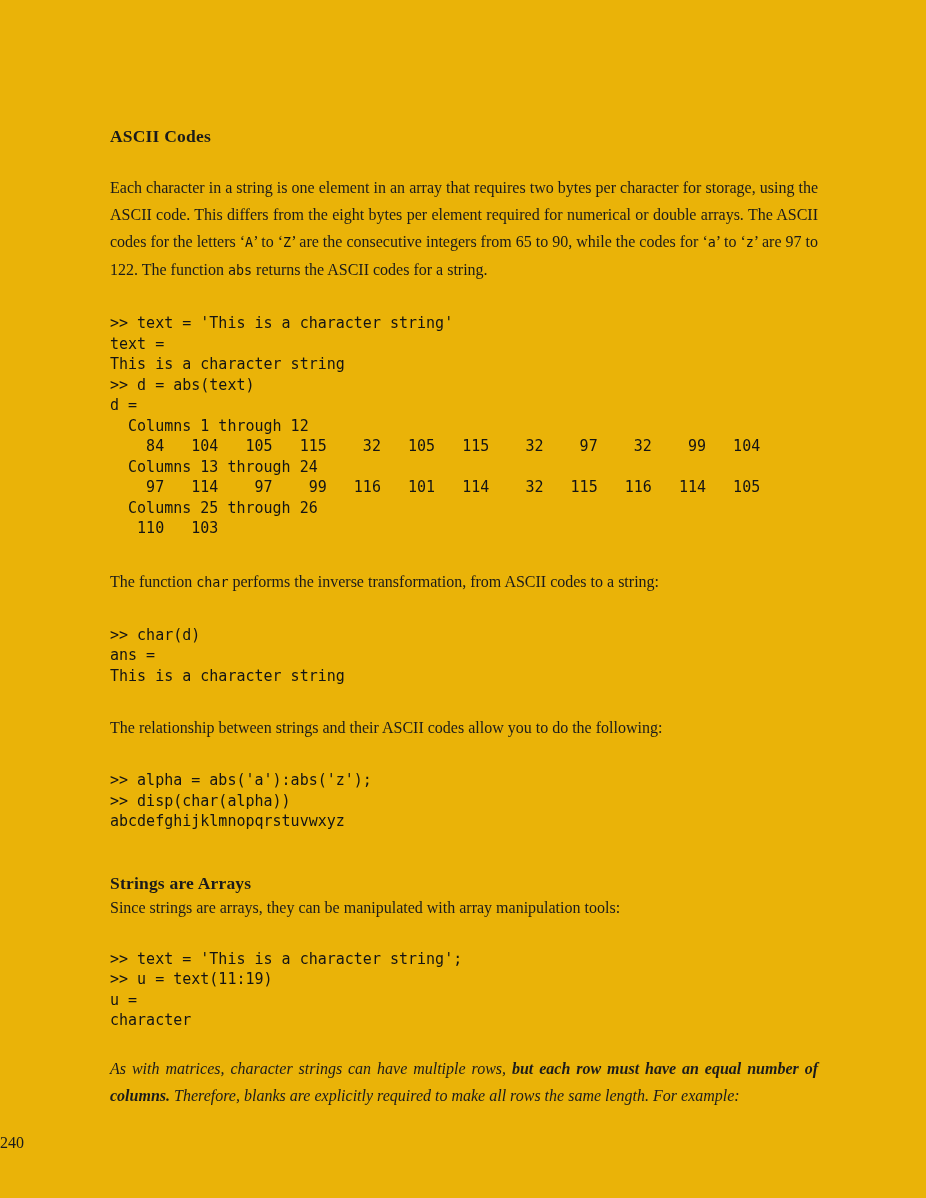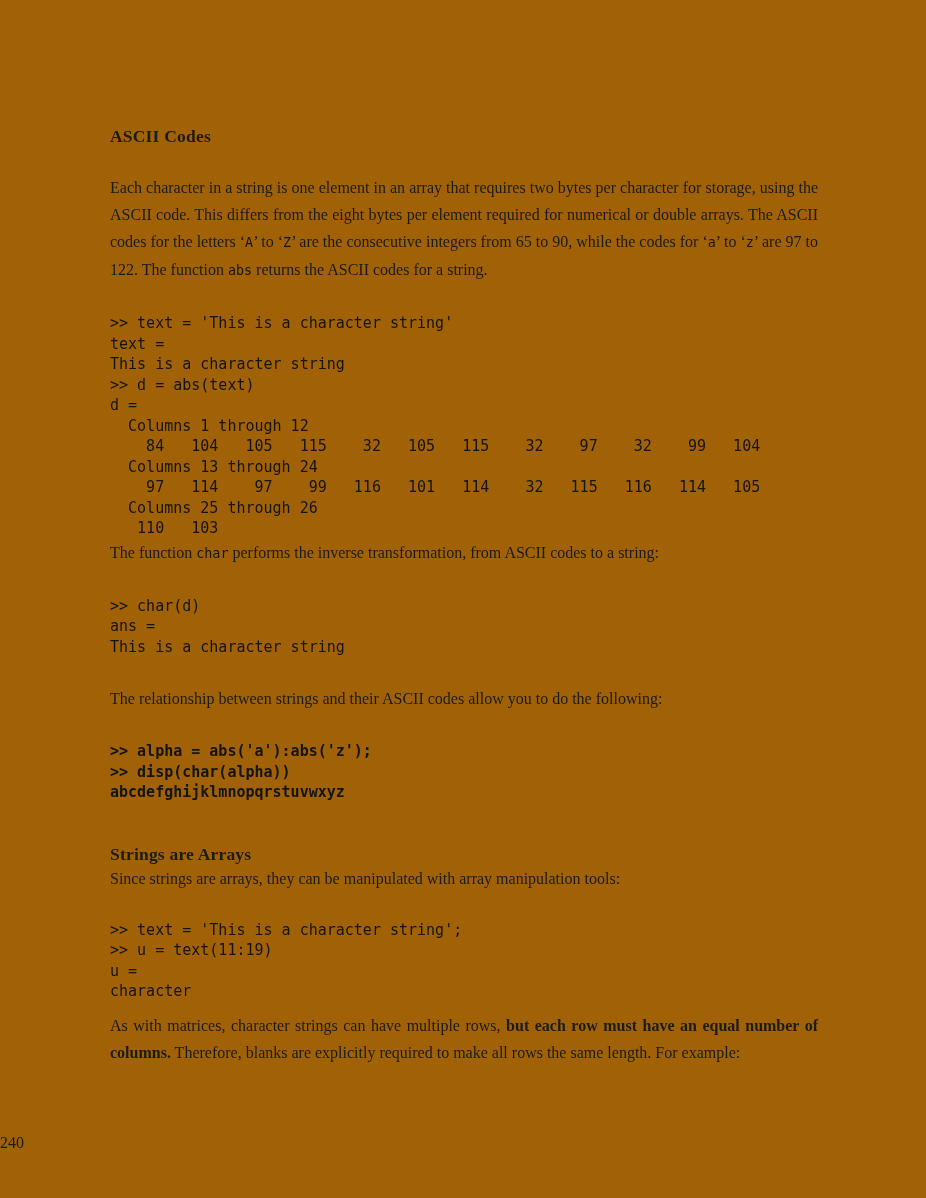--- a/index.html
+++ b/index.html
@@ -10,21 +10,21 @@
   body {
     width: 926px;
     height: 1198px;
     font-family: "Liberation Serif", serif;
     color: #1b1b1b;
   }
   .page {
     position: relative;
     width: 926px;
     height: 1198px;
-    background: #a16207;
+    background: #eab308;
     overflow: hidden;
   }
   .content {
     position: absolute;
     left: 110px;
     top: 0;
     width: 708px;
   }
   .sec-heading {
     font-size: 17.5px;
@@ -35,35 +35,35 @@
   }
   .heading-ascii   { margin-top: 125px; }
   .heading-strings { margin-top: 40px; }
   .body-para {
     font-size: 16px;
     line-height: 27px;
     text-align: justify;
     margin: 0;
   }
   .para-intro        { margin-top: 27px; }
-  .para-char         { }
+  .para-char         { margin-top: 29px; }
   .para-relationship { margin-top: 28px; }
   .para-since        { }
-  .para-matrices     { margin-top: 10px; }
+  .para-matrices     { margin-top: 24px; font-style: italic; }
   .code-block {
     font-family: "DejaVu Sans Mono", monospace;
     font-size: 15px;
     line-height: 20.5px;
     margin: 0;
     white-space: pre;
     color: #141414;
   }
   .code-abs       { margin-top: 29px; }
   .code-char      { margin-top: 29px; }
-  .code-alpha     { margin-top: 29px; font-weight: bold; }
+  .code-alpha     { margin-top: 29px; }
   .code-substring { margin-top: 28px; }
   .code {
     font-family: "DejaVu Sans Mono", monospace;
     font-size: 13.4px;
     color: #141414;
   }
   .bold { font-weight: bold; }
   .page-number {
     position: absolute;
     top: 1134px;

